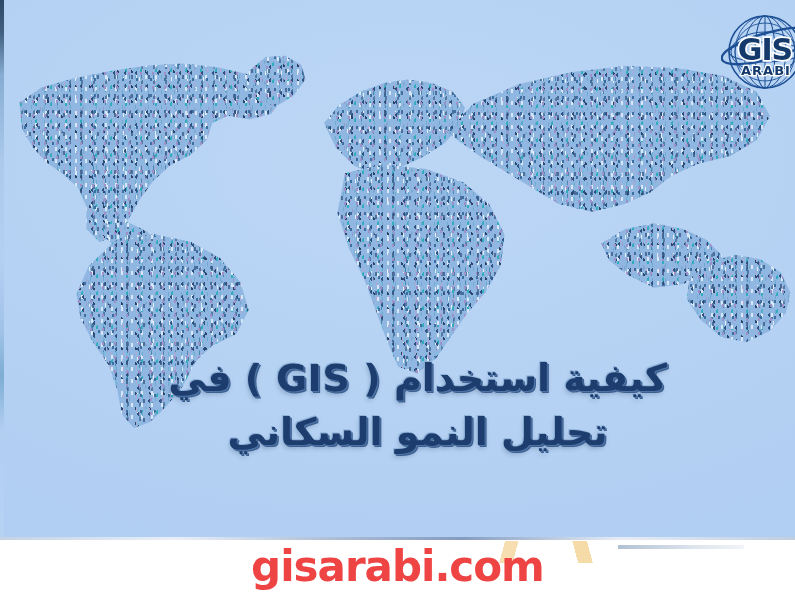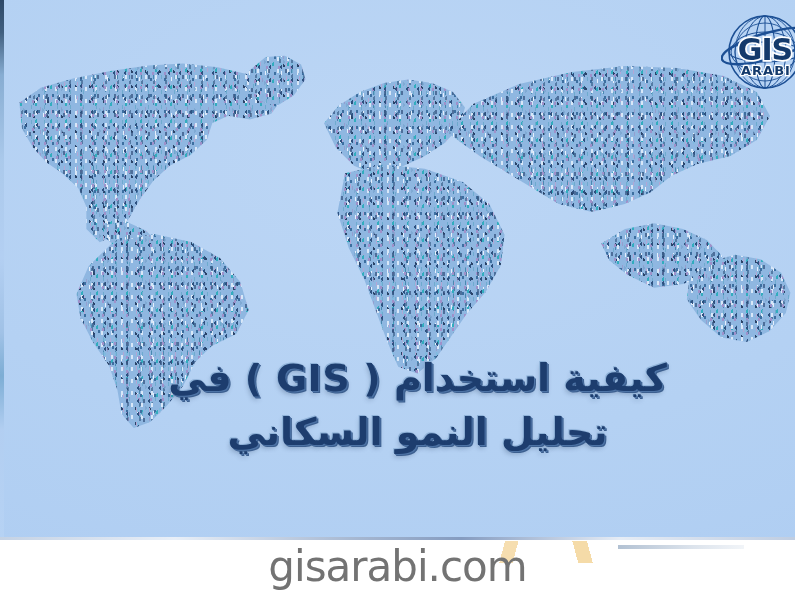--- a/index.html
+++ b/index.html
@@ -232,24 +232,24 @@
     opacity: .8;
   }
   .banner-text {
     position: absolute;
     left: 0;
     right: 0;
     top: 50%;
     transform: translateY(-50%);
     text-align: center;
     font-family: "DejaVu Sans", "Liberation Sans", sans-serif;
-    font-weight: 400;
+    font-weight: 700;
     font-size: 42px;
     letter-spacing: -1px;
-    color: #737373;
+    color: #ef4444;
     line-height: 1;
   }
 </style>
 </head>
 <body>
 
 <div class="poster">
 
   <div class="stage">
 

